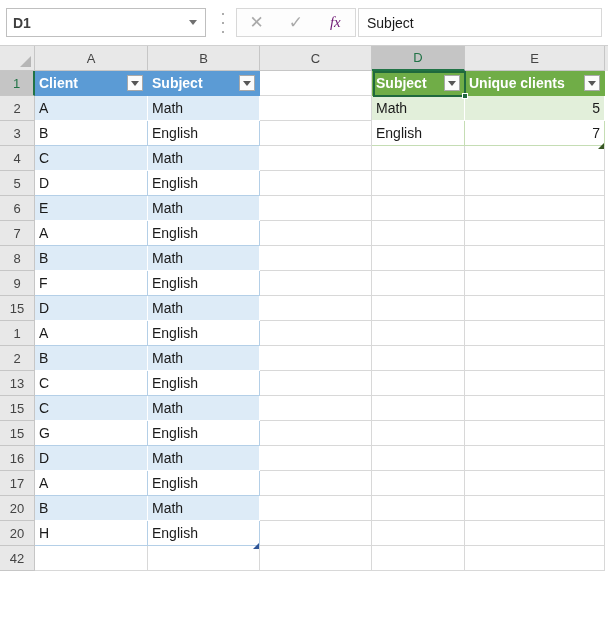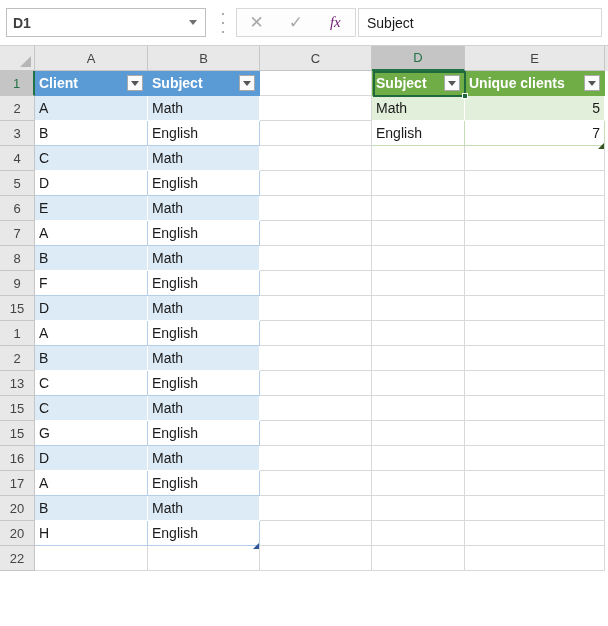--- a/index.html
+++ b/index.html
@@ -481,21 +481,21 @@
       <div class="cell c-a tbl-blue-plain">H</div>
       <div class="cell c-b tbl-blue-plain">English</div>
       <div class="cell c-c"></div>
       <div class="cell c-d"></div>
       <div class="cell c-e"></div>
     </div>
 
 
 
     <div class="row">
-      <div class="rowhead">22</div>
+      <div class="rowhead">42</div>
       <div class="cell c-a"></div>
       <div class="cell c-b"></div>
       <div class="cell c-c"></div>
       <div class="cell c-d"></div>
       <div class="cell c-e"></div>
     </div>
 
   </div>
 </div>
 

